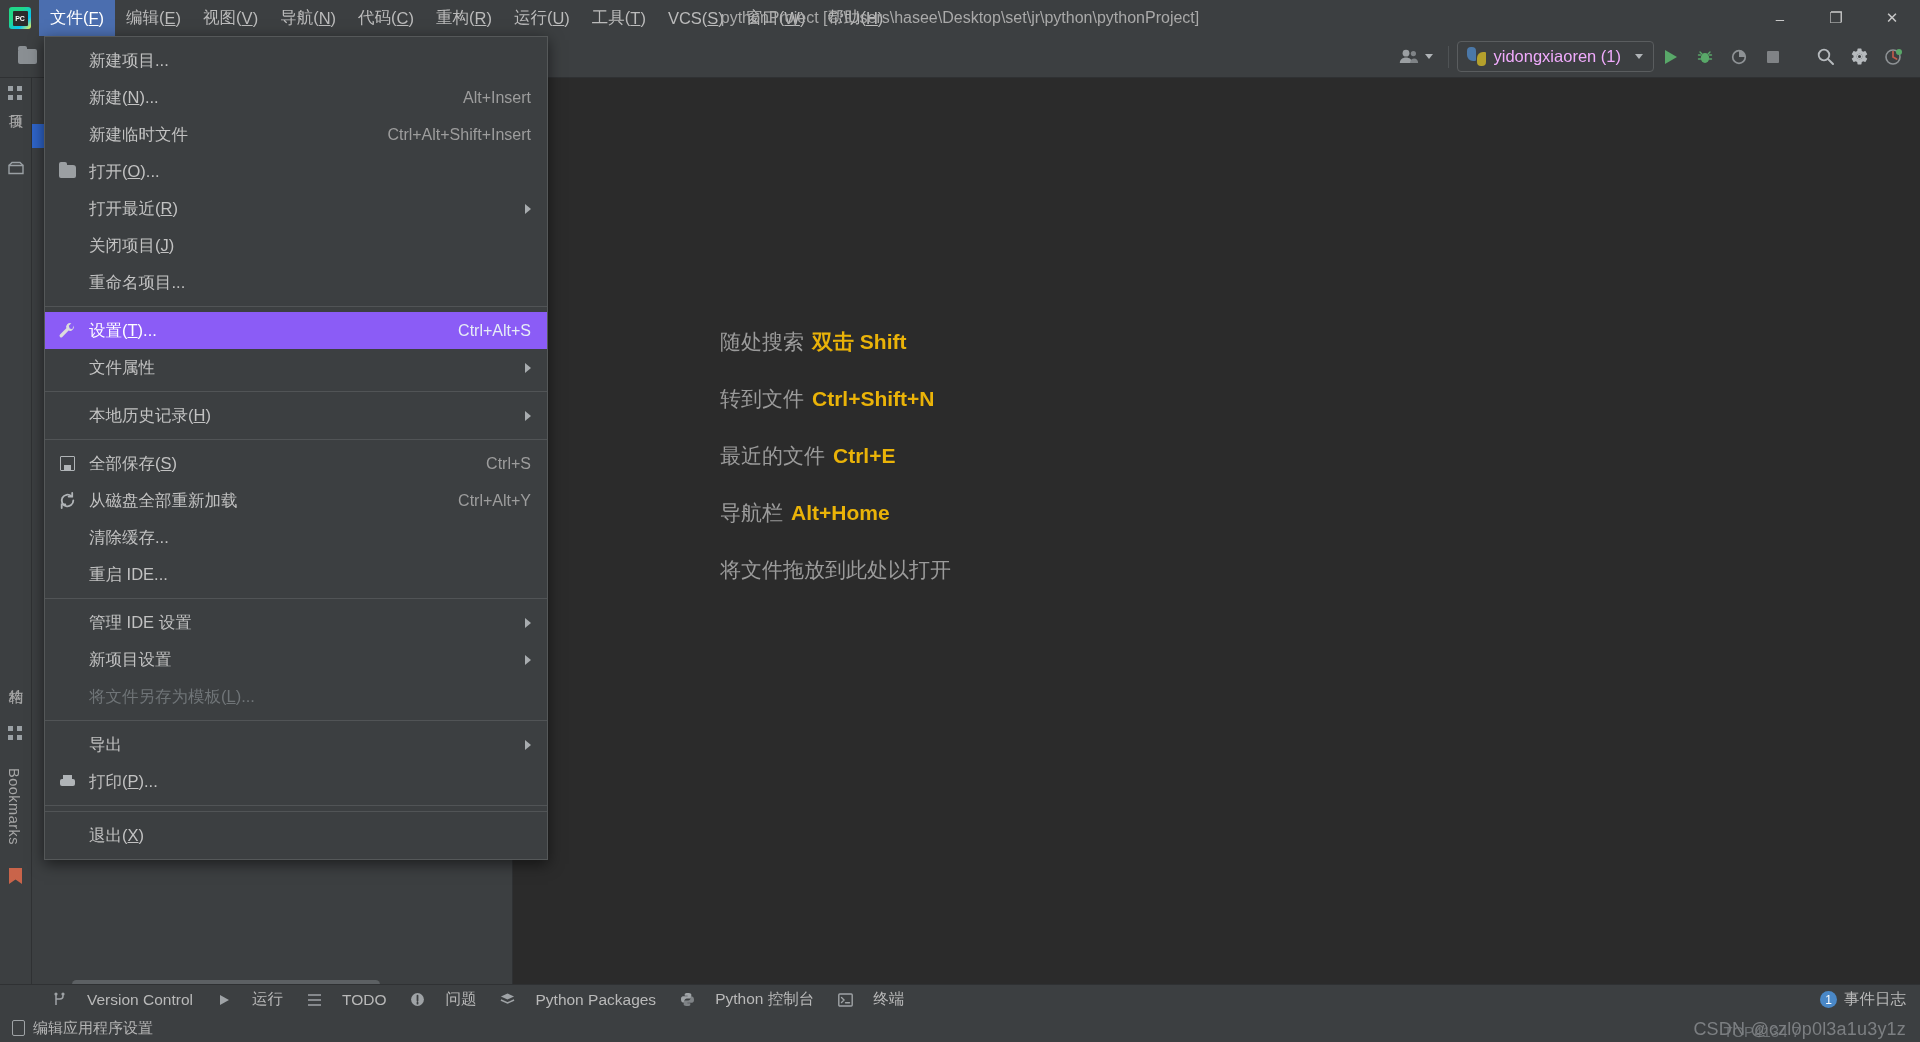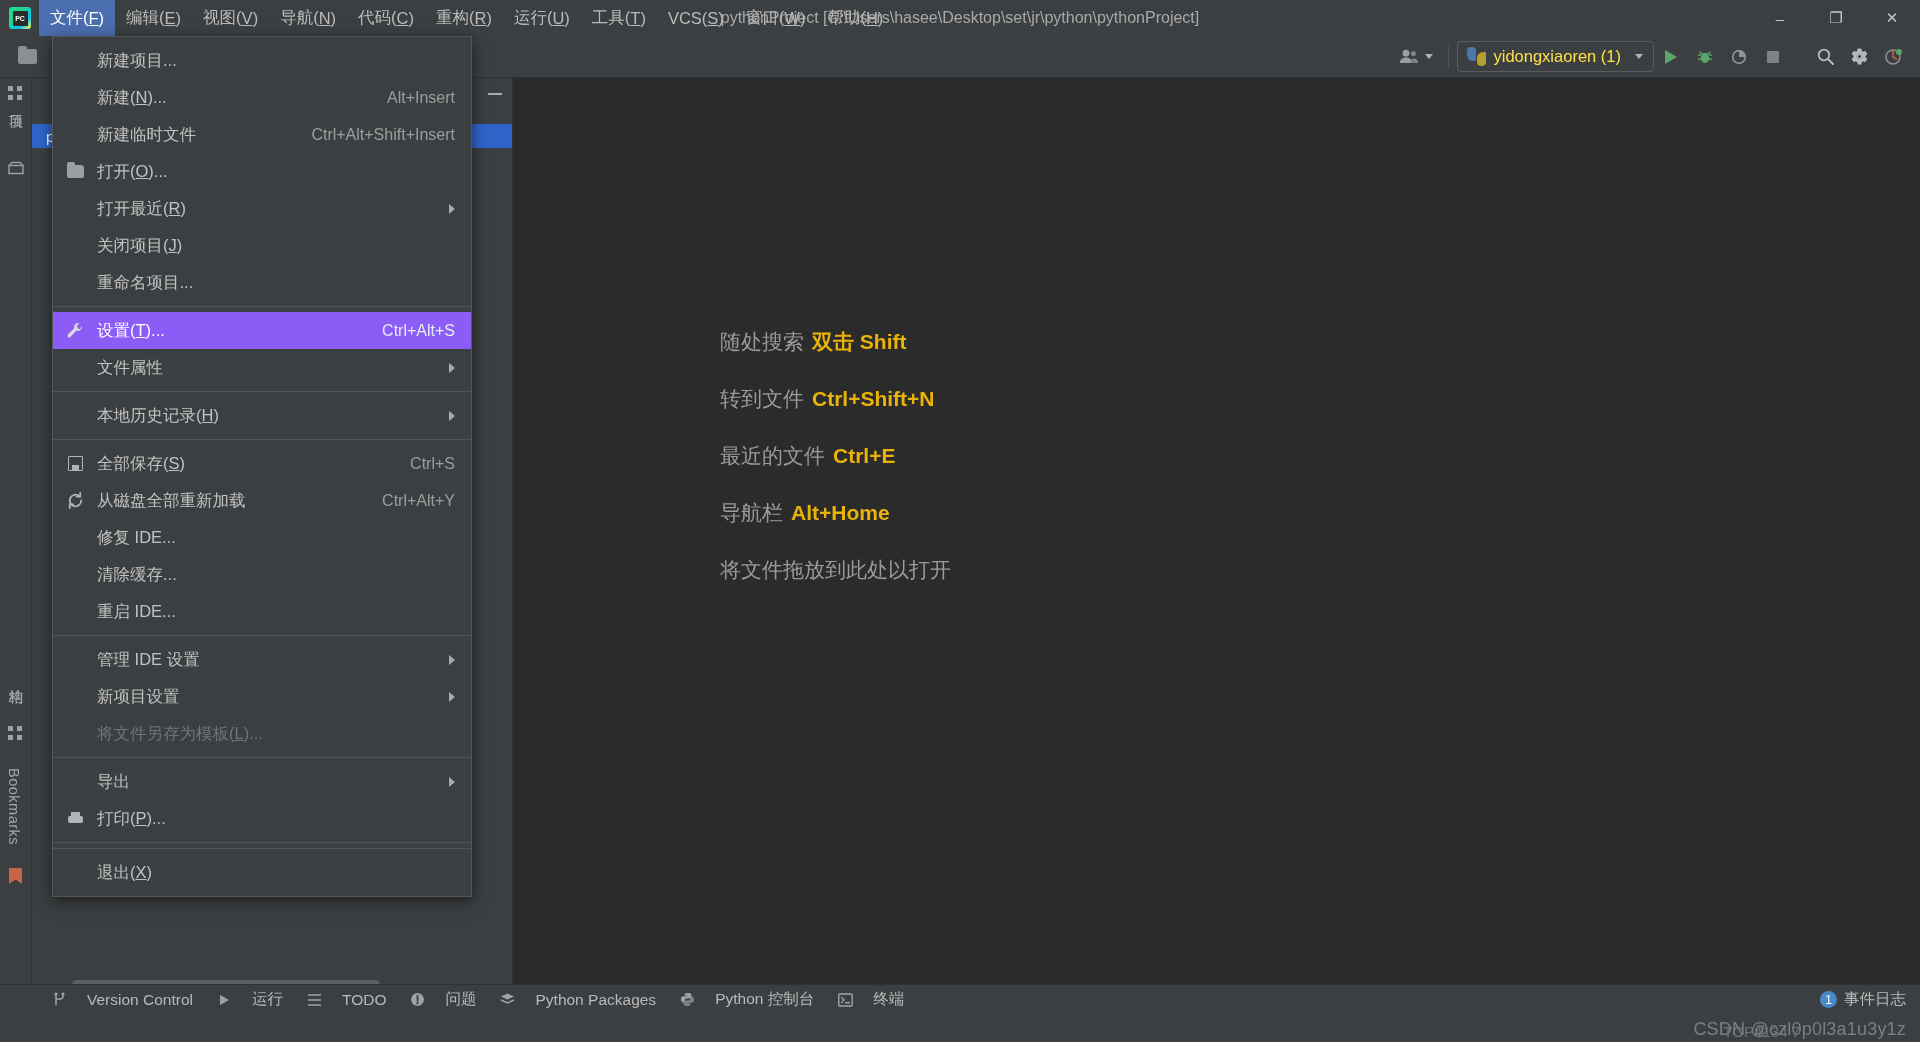--- a/index.html
+++ b/index.html
@@ -69,21 +69,21 @@
   .tb-right { margin-left: auto; display: flex; align-items: center; padding-right: 10px; }
   .tb-item { display: flex; align-items: center; height: 32px; padding: 0 7px; }
   .people-ico { display: flex; align-items: center; color: #9b9fa2; }
   .caret { width: 0; height: 0; border-left: 4.5px solid transparent;
            border-right: 4.5px solid transparent; border-top: 5px solid #b0b4b7; margin-left: 6px; }
   .tb-sep { width: 1px; height: 22px; background: #4f5355; margin: 0 8px; }
   .run-config {
     display: flex; align-items: center; height: 31px; padding: 0 10px 0 9px;
     border: 1px solid #5a5d5f; border-radius: 4px; background: #3c3f41; gap: 8px;
   }
-  .run-config .label { color: #fde047; font-size: 16.5px; white-space: nowrap; text-align: right; }
+  .run-config .label { color: #f0abfc; font-size: 16.5px; white-space: nowrap; text-align: right; }
   .py-ico { width: 19px; height: 19px; position: relative; flex: 0 0 auto; }
   .py-ico .b1, .py-ico .b2 {
     position: absolute; width: 9px; height: 14px; border-radius: 4px;
   }
   .py-ico .b1 { background: #4b78a8; left: 0; top: 0; border-radius: 4px 4px 1px 6px; }
   .py-ico .b2 { background: #b4a02c; right: 0; bottom: 0; border-radius: 6px 1px 4px 4px; }
   .tb-btn {
     width: 34px; height: 32px; display: flex; align-items: center; justify-content: center;
   }
   .play-tri {
@@ -165,23 +165,23 @@
     background: #3c3f41; display: flex; align-items: center;
   }
   .status-left { display: flex; align-items: center; gap: 8px; padding-left: 12px;
                  color: #b5b5b5; font-size: 15px; }
   .status-right { margin-left: auto; display: flex; align-items: center; gap: 20px;
                   padding-right: 18px; color: #8d8d8d; font-size: 15px; }
   .wm-ico { width: 13px; height: 16px; border: 1.6px solid #9fa3a6; border-radius: 2px; }
 
   
   .dropdown {
-    position: absolute; left: 44px; top: 36px; width: 420px;
+    position: absolute; left: 44px; top: 36px; width: 504px;
     background: #3c3f41; border: 1px solid #555859;
-    box-shadow: 0 4px 14px rgba(0,0,0,.55); z-index: 50; padding: 5px 0 5px 0; margin-left: 8px;
+    box-shadow: 0 4px 14px rgba(0,0,0,.55); z-index: 50; padding: 5px 0 5px 0;
   }
   .mi {
     position: relative; display: flex; align-items: center; height: 37px;
     padding: 0 16px 0 0; color: #c2c2c2; font-size: 16.5px; white-space: nowrap;
   }
   .mi.sel { background: #8b5cf6; color: #ffffff; justify-content: center; }
   .mi.disabled { color: #6f7477; }
   .mi .ico-slot { width: 44px; display: flex; align-items: center; justify-content: center; flex: 0 0 auto; }
   .mi .mlabel { flex: 1 1 auto; }
   .mi .mkey { color: #9d9d9d; font-size: 16px; margin-left: 24px; }
@@ -426,20 +426,27 @@
           </svg>
         </span>
         <span>终端</span>
       </div>
       <div class="bb-right">
         <span class="badge-num">1</span>
         <span style="color: rgb(185, 185, 185); font-size: 15.5px;">事件日志</span>
       </div>
     </div>
 
+  <div class="status-bar">
+    <div class="status-left">
+      <span class="wm-ico"></span>
+      <span>编辑应用程序设置</span>
+    </div>
+    <div class="status-right"></div>
+  </div>
   <div class="wm2">TOP4134 7</div>
   <div class="watermark">CSDN @czl0p0l3a1u3y1z</div>
 
   <div class="dropdown" id="dropdown">
       <div class="mi">
         <span class="ico-slot"></span>
         <span class="mlabel">新建项目...</span>
       </div>
       <div class="mi">
         <span class="ico-slot"></span>
@@ -505,24 +512,20 @@
             <path d="M14.3 8.5a5.8 5.8 0 11-1.9-4.3" stroke="#b0b4b7" stroke-width="1.8" fill="none" stroke-linecap="round"></path>
             <path d="M13.2 1v3.6H9.6" stroke="#b0b4b7" stroke-width="1.8" fill="none" stroke-linecap="round"></path>
             <path d="M2.7 16v-3.6h3.6" stroke="#b0b4b7" stroke-width="1.8" fill="none" stroke-linecap="round"></path>
           </svg>
         </span>
         <span class="mlabel">从磁盘全部重新加载</span>
         <span class="mkey">Ctrl+Alt+Y</span>
       </div>
       <div class="mi">
         <span class="ico-slot"></span>
-        <span class="mlabel">修复 IDE...</span>
-      </div>
-      <div class="mi">
-        <span class="ico-slot"></span>
         <span class="mlabel">清除缓存...</span>
       </div>
       <div class="mi">
         <span class="ico-slot"></span>
         <span class="mlabel">重启 IDE...</span>
       </div>
       <div class="msep"></div>
       <div class="mi">
         <span class="ico-slot"></span>
         <span class="mlabel">管理 IDE 设置</span>

